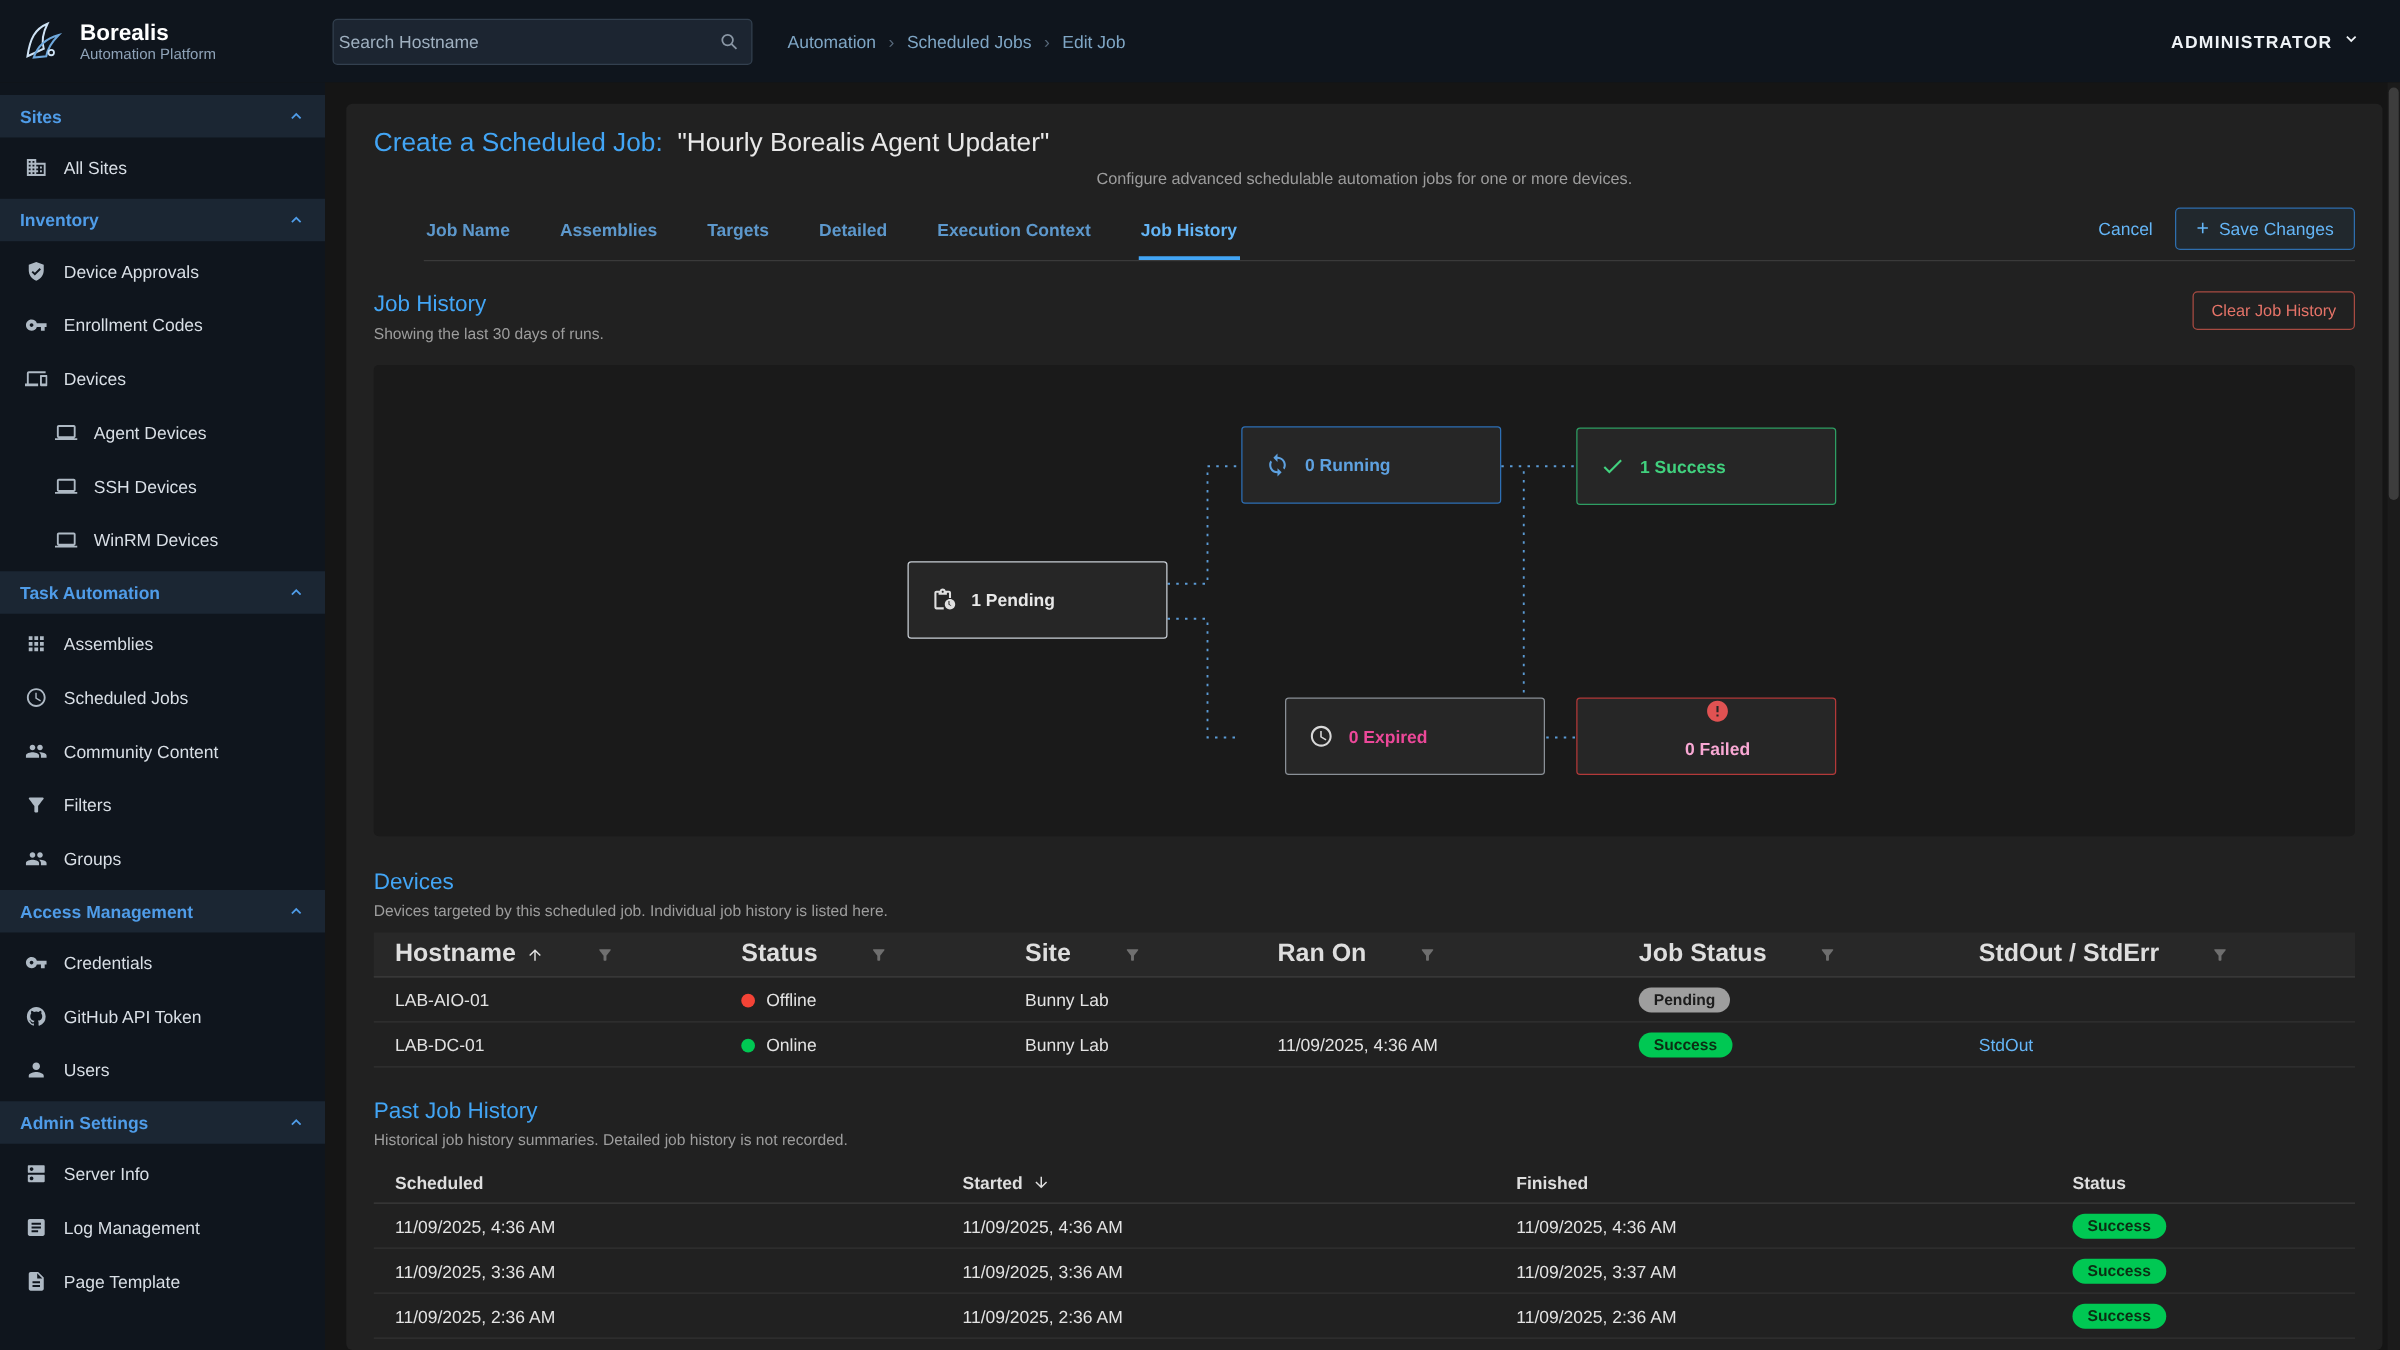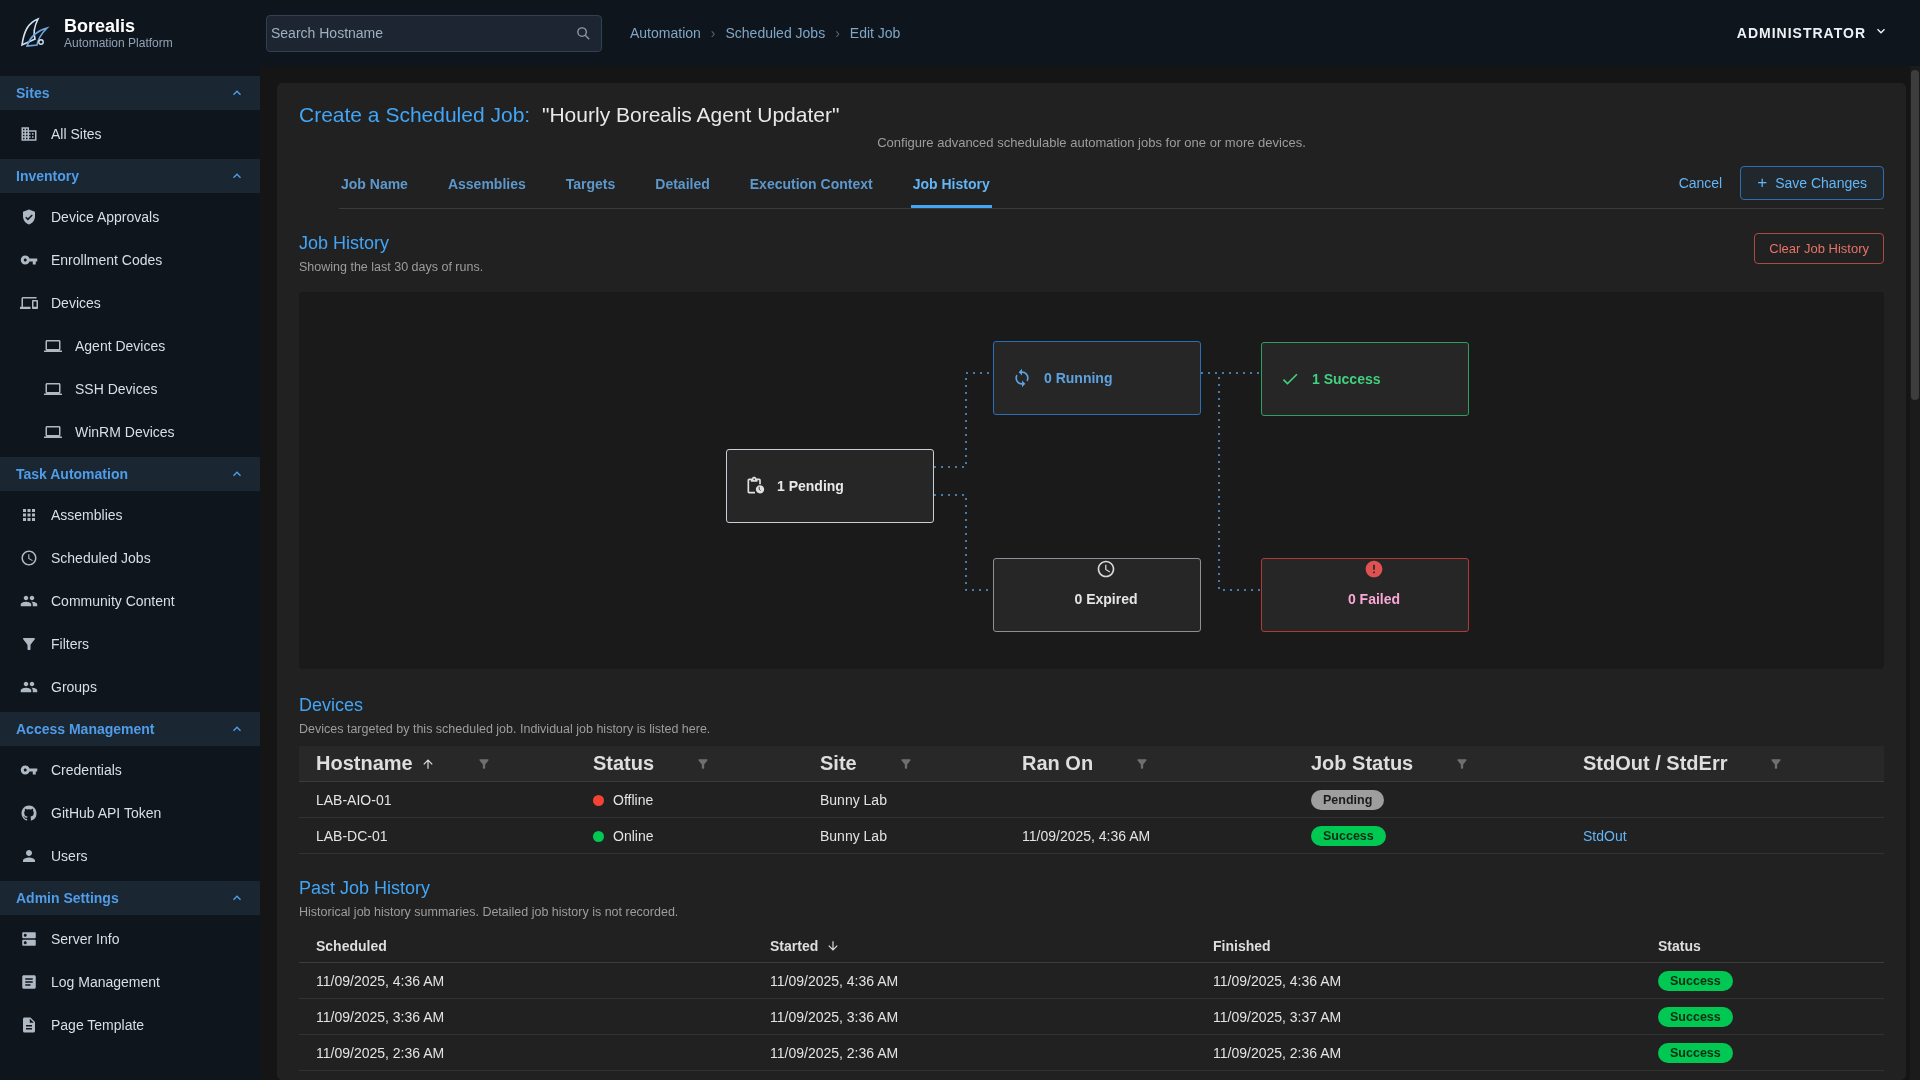--- a/index.html
+++ b/index.html
@@ -62,27 +62,27 @@
 
   
   .section-head { margin-top:24px; display:flex; align-items:flex-start; }
   .sec-title { color:#42a5f5; font-size:18px; }
   .sec-sub { margin-top:6px; font-size:12.5px; color:#9d9d9d; }
   .clear-btn { margin-left:auto; border:1px solid #a84b42; color:#e57368; background:transparent;
     font-size:13px; padding:7px 14px; border-radius:4px; cursor:pointer; }
 
   
   .flow-panel { margin-top:18px; position:relative; height:377px; background:#1a1a1a; border-radius:4px; }
-  .flow-box { position:absolute; width:208px; height:74px; background:#262626; border:1px solid #777;
+  .flow-box { position:absolute; width:208px; height:62px; background:#262626; border:1px solid #777;
     border-radius:3px; display:flex; align-items:center; gap:12px; padding-left:18px; font-size:14px; font-weight:bold; }
   .flow-box svg { width:20px; height:20px; }
   .fb-pending { left:427px; top:157px; border-color:#c9cfd6; color:#e8e8e8; }
   .fb-running { left:694px; top:49px; border-color:#2d6fb5; color:#5ea1e0; }
   .fb-success { left:962px; top:50px; border-color:#2e9e63; color:#41d17e; }
-  .fb-expired { left:694px; top:266px; border-color:#8a9097; color:#e5e5e5;flex-direction:column; }
+  .fb-expired { left:729px; top:266px; border-color:#8a9097; color:#ec4899; }
   .fb-failed { left:962px; top:266px; border-color:#b33939; color:#f9a8d4;flex-direction:column; }
   .flow-lines { position:absolute; left:0; top:0; }
 
   
   .tbl { margin-top:10px; }
   .dev-grid { display:grid; grid-template-columns:277px 227px 202px 289px 272px 1fr; align-items:center; padding-left:17px; }
   .tbl-head { background:#282828; height:36px; font-size:20px; font-weight:bold; color:#dedede;
     border-bottom:1px solid #3c3c3c; }
   .tbl-row { height:36px; font-size:14px; color:#e3e3e3; border-bottom:1px solid #323232; }
   .hcell { display:flex; align-items:center; gap:8px; }

